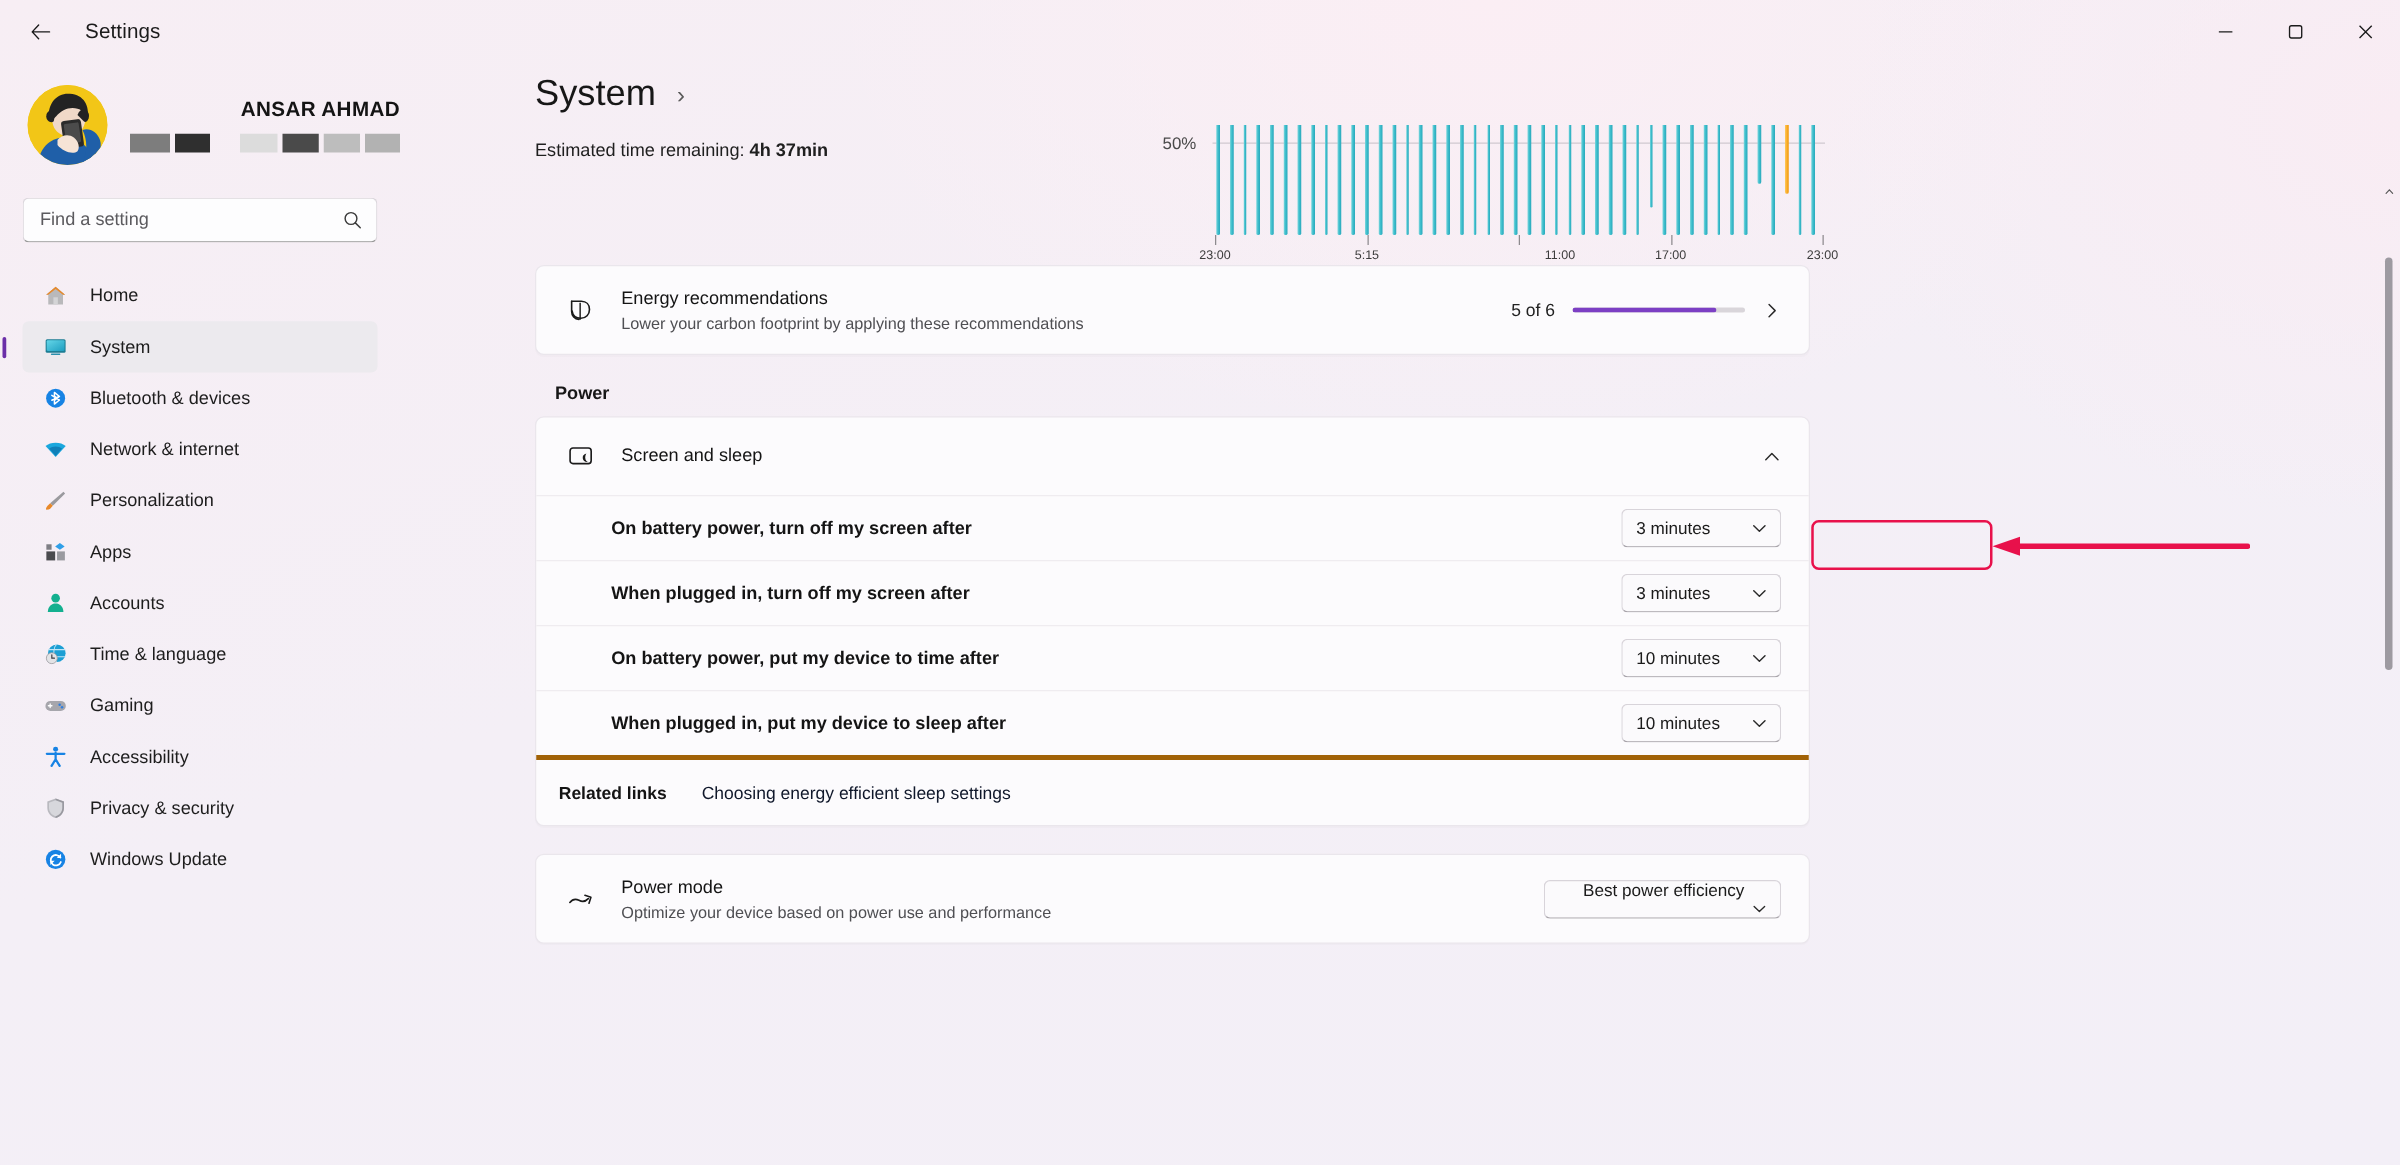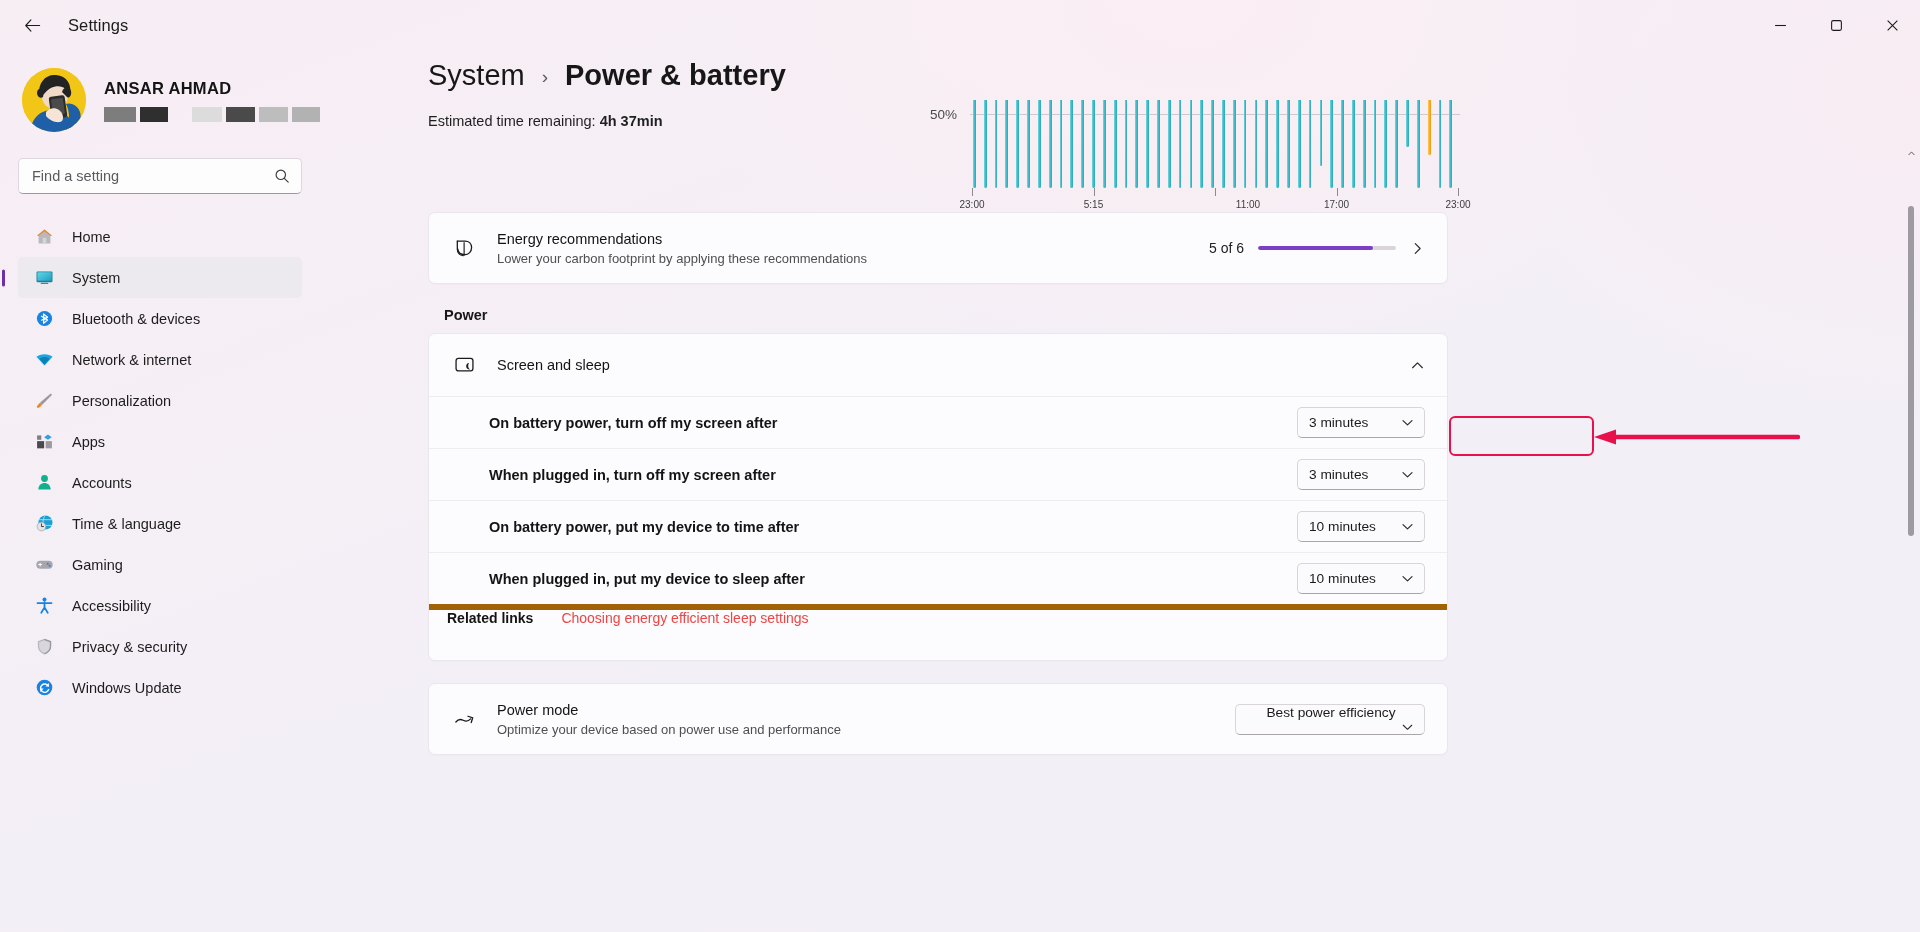--- a/index.html
+++ b/index.html
@@ -41,21 +41,21 @@
   .sidebar {
     position: absolute; top: 50px; left: 0; width: 320px; height: 882px;
     padding: 0 18px;
   }
   .profile { display: flex; align-items: center; margin: 18px 0 0 4px; }
   .avatar {
     width: 64px; height: 64px; border-radius: 50%; overflow: hidden;
     background: #f2c617; flex: none; position: relative;
   }
   .avatar svg { width: 64px; height: 64px; display: block; }
-  .profile-text { margin-left: 18px; }
+  .profile-text { margin-left: 18px; text-align: right; }
   .profile-name {
     font-size: 16.5px; font-weight: 700; color: #141414;
     letter-spacing: .3px; white-space: nowrap;
   }
   .redact-row { display: flex; align-items: center; margin-top: 9px; gap: 4px; }
   .rb { height: 15px; display: block; }
 
   .searchbox {
     position: relative; margin: 26px 0 0 0; height: 36px;
     background: #fdfdfe; border: 1px solid #dcd8dd; border-bottom-color: #9a9a9a;
@@ -184,25 +184,25 @@
     margin-left: auto; position: relative; width: 128px; height: 31px;
     background: #fbfafc; border: 1px solid #d8d4da; border-bottom-color: #a9a5ab;
     border-radius: 5px; display: flex; align-items: center;
     padding: 0 9px 0 11px; cursor: pointer;
   }
   .combo span { font-size: 13.7px; color: #1b1b1b; }
   .combo .chev { margin-left: auto; }
   .combo.wide { width: 190px; flex-direction: column; }
 
   .relrow {
-    display: flex; align-items: flex-start; padding: 0 22px 0 18px; min-height: 56px;
-    border-top: 6px solid #a16207;
+    display: flex; align-items: center; padding: 0 22px 0 18px; min-height: 56px;
+    border-top: 4px solid #a16207;
   }
   .rel-title { font-size: 14px; font-weight: 600; color: #141414; margin-right: 28px; }
-  .rel-link { font-size: 14px; color: #ef4444; cursor: pointer; }
+  .rel-link { font-size: 14px; color: #0f172a; cursor: pointer; }
 
   
   .anno-box {
     position: absolute; left: 1129px; top: 366px; width: 145px; height: 40px;
     border: 2.5px solid #e8114b; border-radius: 6px; pointer-events: none;
   }
   .anno-arrow {
     position: absolute; left: 1272px; top: 376px; width: 208px; height: 22px;
     pointer-events: none;
   }
@@ -433,21 +433,20 @@
       </div>
 
     </div>
   </div>
 
   <div class="main">
 
     <div class="breadcrumb">
       <span>System</span>
       <span class="crumb-sep">›</span>
-      <span class="crumb-cur">Power &amp; battery</span>
     </div>
 
     <div class="est-line">
       <span>Estimated time remaining:</span>
       <b>4h 37min</b>
     </div>
 
     <div class="chart-wrap">
       <div class="chart-label">50%</div>
       <div class="chart-plot">

